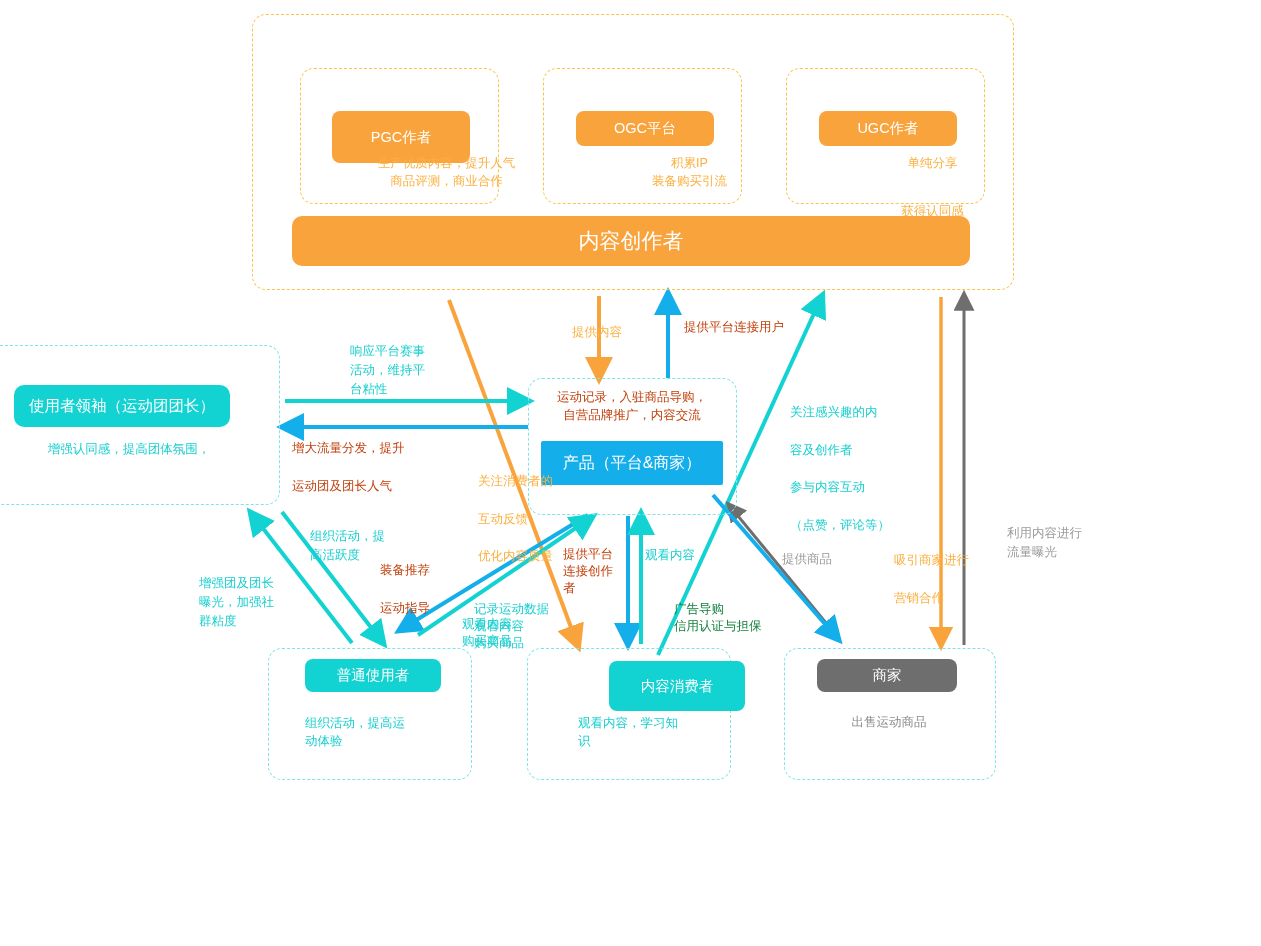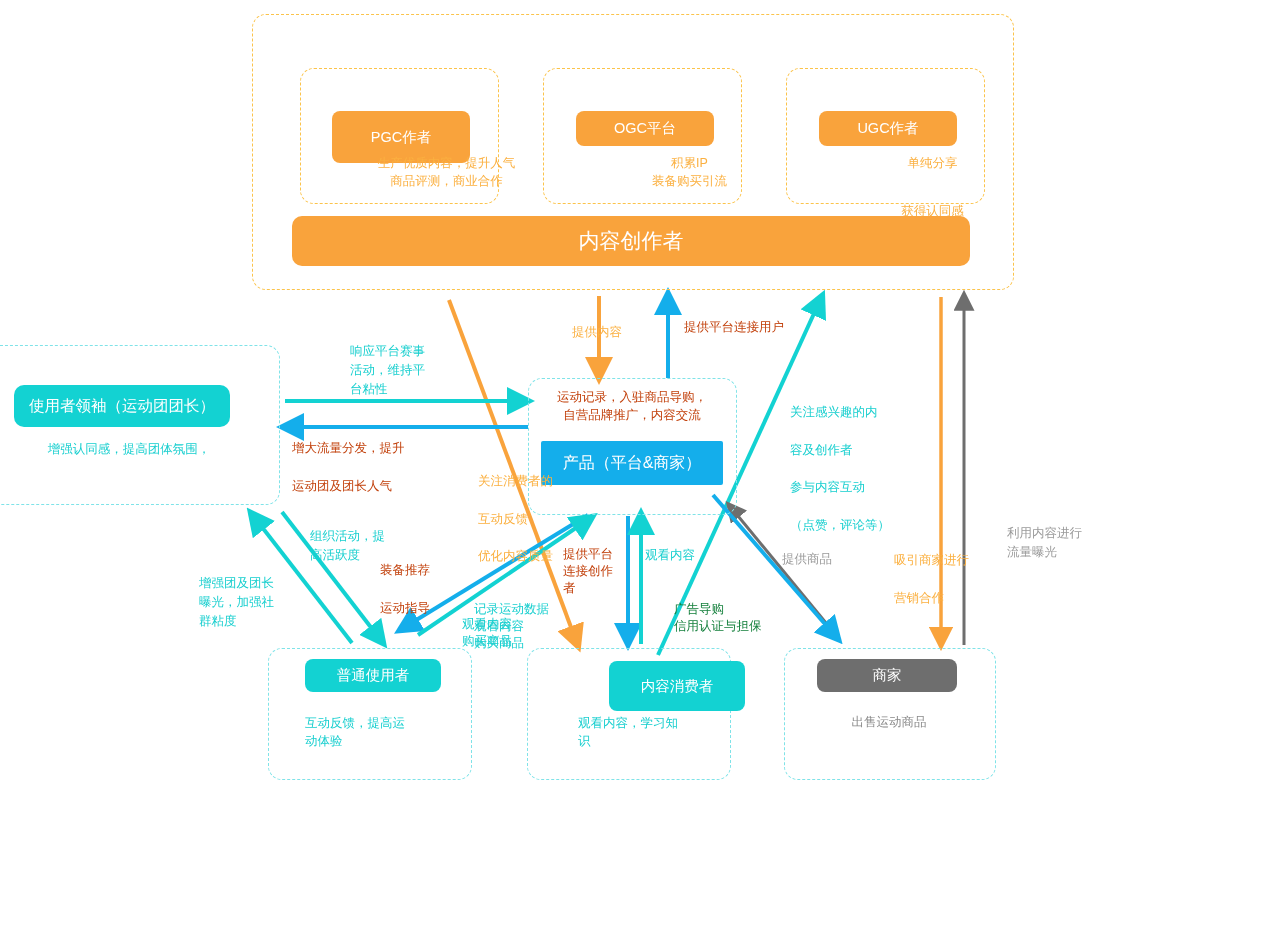--- a/index.html
+++ b/index.html
@@ -107,21 +107,21 @@
   <div class="pill pill-teal" style="left:14px;top:385px;width:216px;height:42px;font-size:15.5px;border-radius:10px;">使用者领袖（运动团团长）</div>
   <div class="cap c-teal" style="left:14px;top:440px;width:230px;text-align:center;font-size:12.5px;">增强认同感，提高团体氛围，</div>
 
   <div class="dash-box dash-teal" style="left:528px;top:378px;width:207px;height:135px;"></div>
   <div class="cap c-blue" style="left:534px;top:388px;width:196px;text-align:center;font-size:12.5px;">运动记录，入驻商品导购，
 自营品牌推广，内容交流</div>
   <div class="pill pill-blue" style="left:541px;top:441px;width:182px;height:44px;font-size:16px;border-radius:2px;">产品（平台&amp;商家）</div>
 
   <div class="dash-box dash-teal" style="left:268px;top:648px;width:202px;height:130px;"></div>
   <div class="pill pill-teal" style="left:305px;top:659px;width:136px;height:33px;font-size:14.5px;">普通使用者</div>
-  <div class="cap c-teal" style="left:305px;top:714px;width:150px;text-align:left;font-size:12.5px;">互动反馈，提高运
+  <div class="cap c-teal" style="left:305px;top:714px;width:150px;text-align:left;font-size:12.5px;">组织活动，提高运
 动体验</div>
 
   <div class="dash-box dash-teal" style="left:527px;top:648px;width:202px;height:130px;"></div>
   <div class="pill pill-teal" style="left:565px;top:661px;width:136px;height:50px;font-size:14.5px;margin-left:44px;">内容消费者</div>
   <div class="cap c-teal" style="left:578px;top:714px;width:150px;text-align:left;font-size:12.5px;">观看内容，学习知
 识</div>
 
   <div class="dash-box dash-teal" style="left:784px;top:648px;width:210px;height:130px;"></div>
   <div class="pill pill-gray" style="left:817px;top:659px;width:140px;height:33px;font-size:14.5px;">商家</div>
   <div class="cap c-gray-d" style="left:784px;top:713px;width:210px;text-align:center;font-size:12.5px;">出售运动商品</div>

